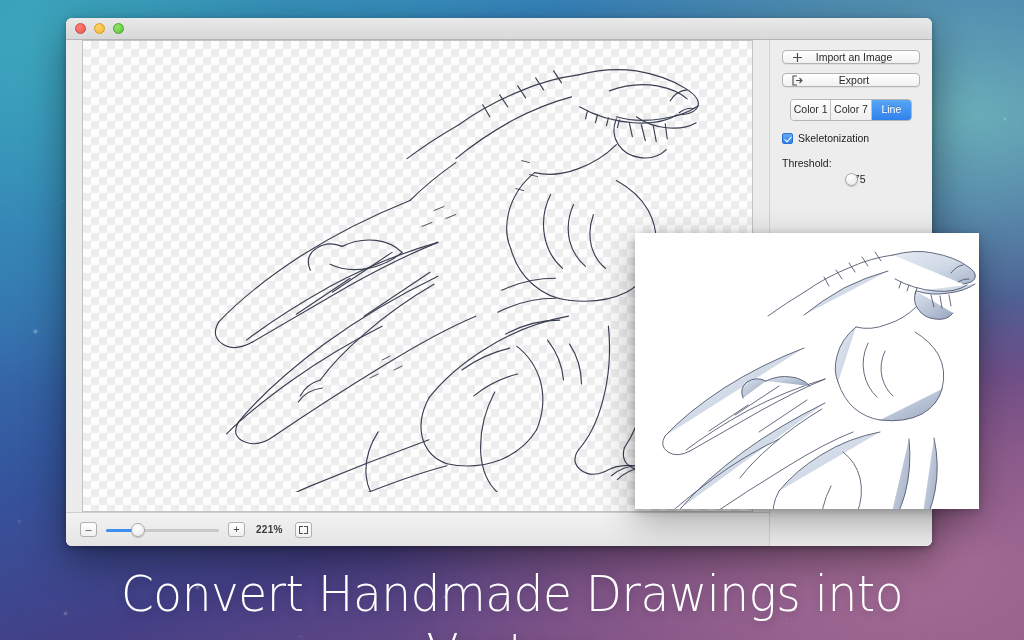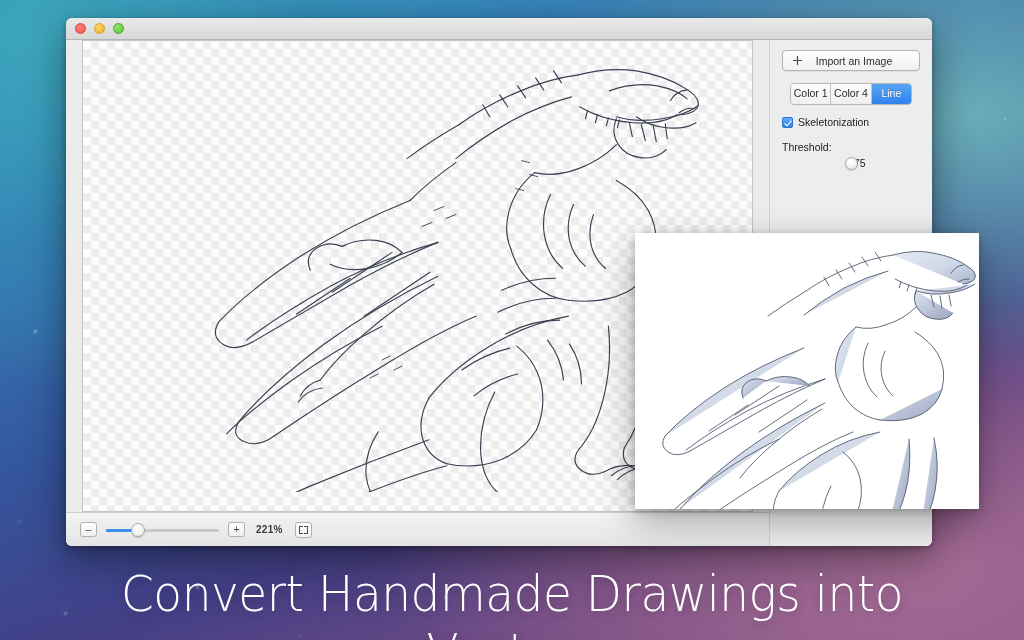--- a/index.html
+++ b/index.html
@@ -120,21 +120,21 @@
   #fitbtn i.tr { top: 3px; right: 3px; border-left: none; border-bottom: none; }
   #fitbtn i.bl { bottom: 3px; left: 3px; border-right: none; border-top: none; }
   #fitbtn i.br { bottom: 3px; right: 3px; border-left: none; border-top: none; }
 
   
   #right {
     flex: 1; border-left: 1px solid #d2d2d2; padding: 10px 12px 0 12px;
     background: #ededed; display: flex; flex-direction: column; position: relative;
   }
   .wbtn {
-    height: 21px; border: 1px solid #b4b4b4; border-radius: 4px;
+    height: 14px; border: 1px solid #b4b4b4; border-radius: 4px;
     background: linear-gradient(180deg,#ffffff,#f1f1f1);
     display: flex; align-items: center; position: relative;
     font-size: 10.5px; color: #2b2b2b; margin-bottom: 9px;
     box-shadow: 0 1px 0 rgba(0,0,0,0.05);
   }
   .wbtn .lbl { flex: 1; text-align: center; padding-left: 6px; }
   .wbtn .ic { position: absolute; left: 9px; display: flex; align-items: center; }
 
   .segrow { display: flex; border: 1px solid #b6b6b6; border-radius: 4px; overflow: hidden; margin: 3px 8px 11px; }
   .segrow .seg { flex: 1; text-align: center; padding: 3px 2px 4px; }
@@ -365,24 +365,33 @@
 
       <div class="wbtn">
         <span class="ic">
           <svg width="11" height="11" viewBox="0 0 11 11">
             <path d="M5.5 1 V10 M1 5.5 H10" stroke="#4a4a4a" stroke-width="1.2" fill="none"></path>
           </svg>
         </span>
         <span class="lbl">Import an Image</span>
       </div>
 
+      <div class="wbtn">
+        <span class="ic">
+          <svg width="12" height="11" viewBox="0 0 12 11">
+            <path d="M5 1 H1 V10 H5" stroke="#4a4a4a" stroke-width="1.1" fill="none"></path>
+            <path d="M4 5.5 H10 M7.5 3 L10 5.5 L7.5 8" stroke="#4a4a4a" stroke-width="1.1" fill="none"></path>
+          </svg>
+        </span>
+        <span class="lbl">Export</span>
+      </div>
 
       <div class="segrow">
         <div class="seg">Color 1</div>
-        <div class="seg">Color 4</div>
+        <div class="seg">Color 7</div>
         <div class="seg active">Line</div>
       </div>
 
       <div class="chkrow">
         <div class="chk"></div>
         <div class="chklbl">Skeletonization</div>
       </div>
 
       <div class="field">
         <div class="cap">Threshold:</div>

